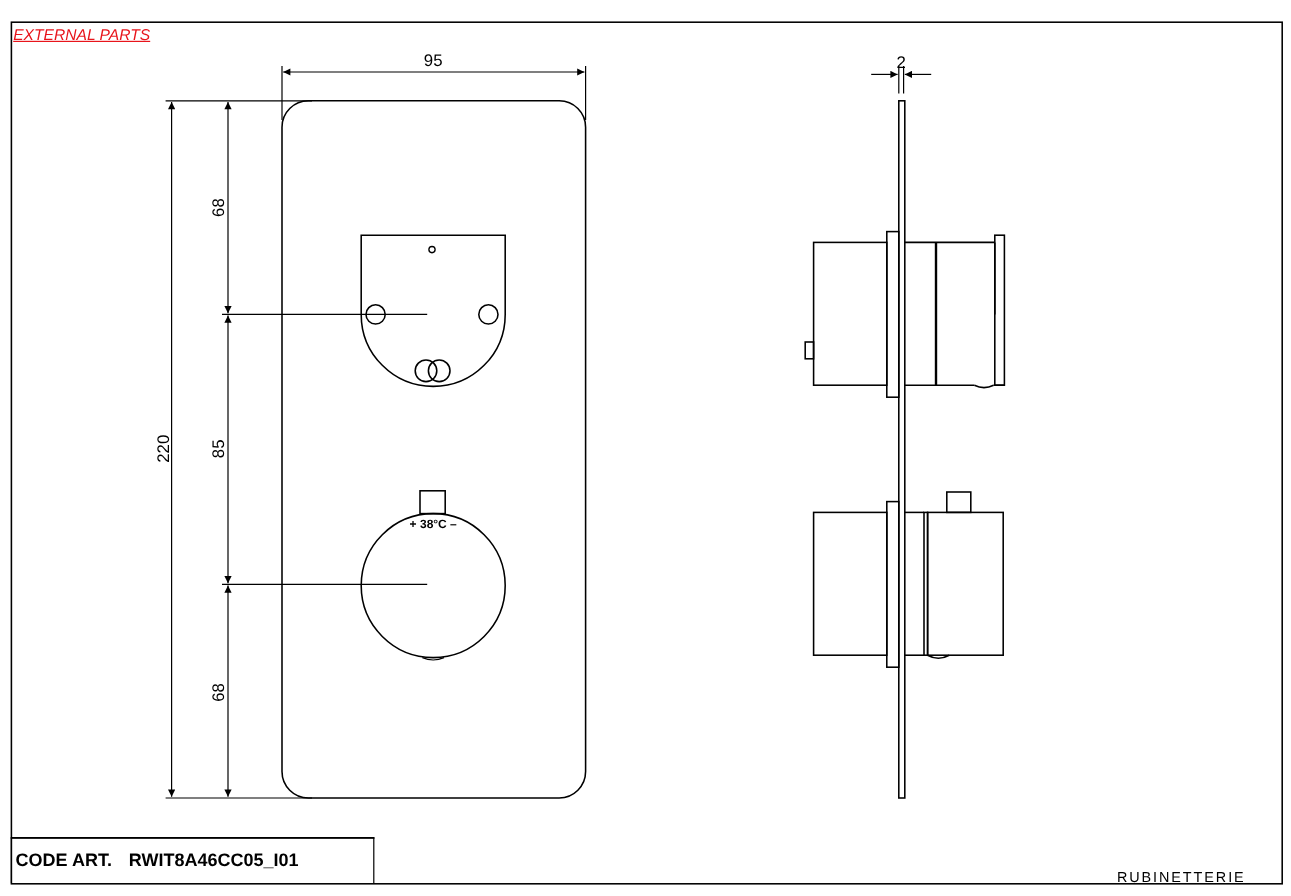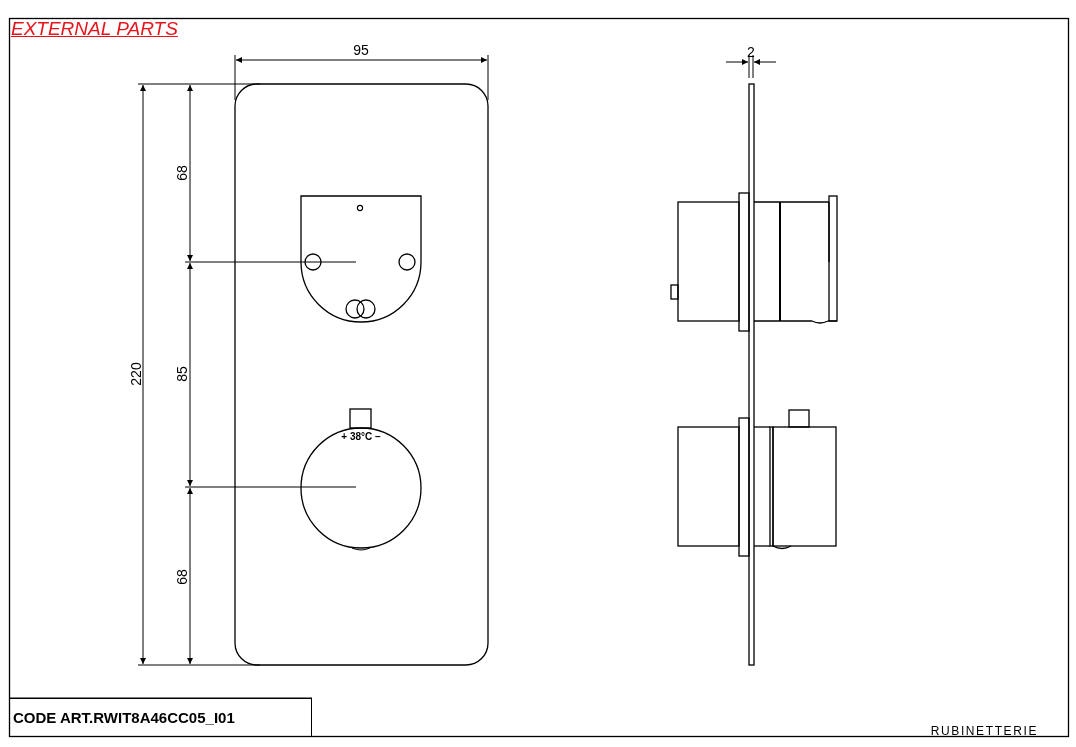--- a/index.html
+++ b/index.html
@@ -1,20 +1,20 @@
 <!DOCTYPE html>
 <html><head>
   <meta charset="utf-8">
   <style>
     html, body { margin: 0; padding: 0; background: #ffffff; }
     body { width: 1076px; height: 747px; position: relative; overflow: hidden; font-family: "Liberation Sans", sans-serif; }
     .sheet { position: absolute; left: 0; top: 0; width: 1076px; height: 747px; }
-    .title-label { position: absolute; left: 11px; top: 19px; font-size: 19px; font-style: italic; color: #e8141b; text-decoration: underline; font-family: "Liberation Sans", sans-serif; line-height: 20px; text-align: center; }
+    .title-label { position: absolute; left: 11px; top: 19px; font-size: 13px; font-style: italic; color: #e8141b; text-decoration: underline; font-family: "Liberation Sans", sans-serif; line-height: 20px; text-align: center; }
     .code-box { position: absolute; left: 9px; top: 698px; width: 303px; height: 38px; border: 1px solid #000; border-bottom: none; box-sizing: border-box; display: flex; align-items: center; padding-left: 3px; font-size: 15px; }
-    .code-label { font-weight: bold; }
+    .code-label { font-weight: bold; margin-right: 14px; }
     .code-value { font-weight: bold; }
     .brand { position: absolute; left: 858px; top: 684px; width: 180px; height: 52px; margin-top: 40px; }
     .brand-sub { position: absolute; right: 0; top: 0; font-size: 12px; letter-spacing: 1.6px; font-family: "Liberation Sans", sans-serif; color: #000; }
     .brand-name { position: absolute; left: 4px; top: 2px; font-size: 44px; font-family: "Liberation Serif", serif; color: #000; letter-spacing: -1px; line-height: 54px; }
     svg text { font-family: "Liberation Sans", sans-serif; }
   </style>
 </head>
 <body>
 
 <div class="sheet">

